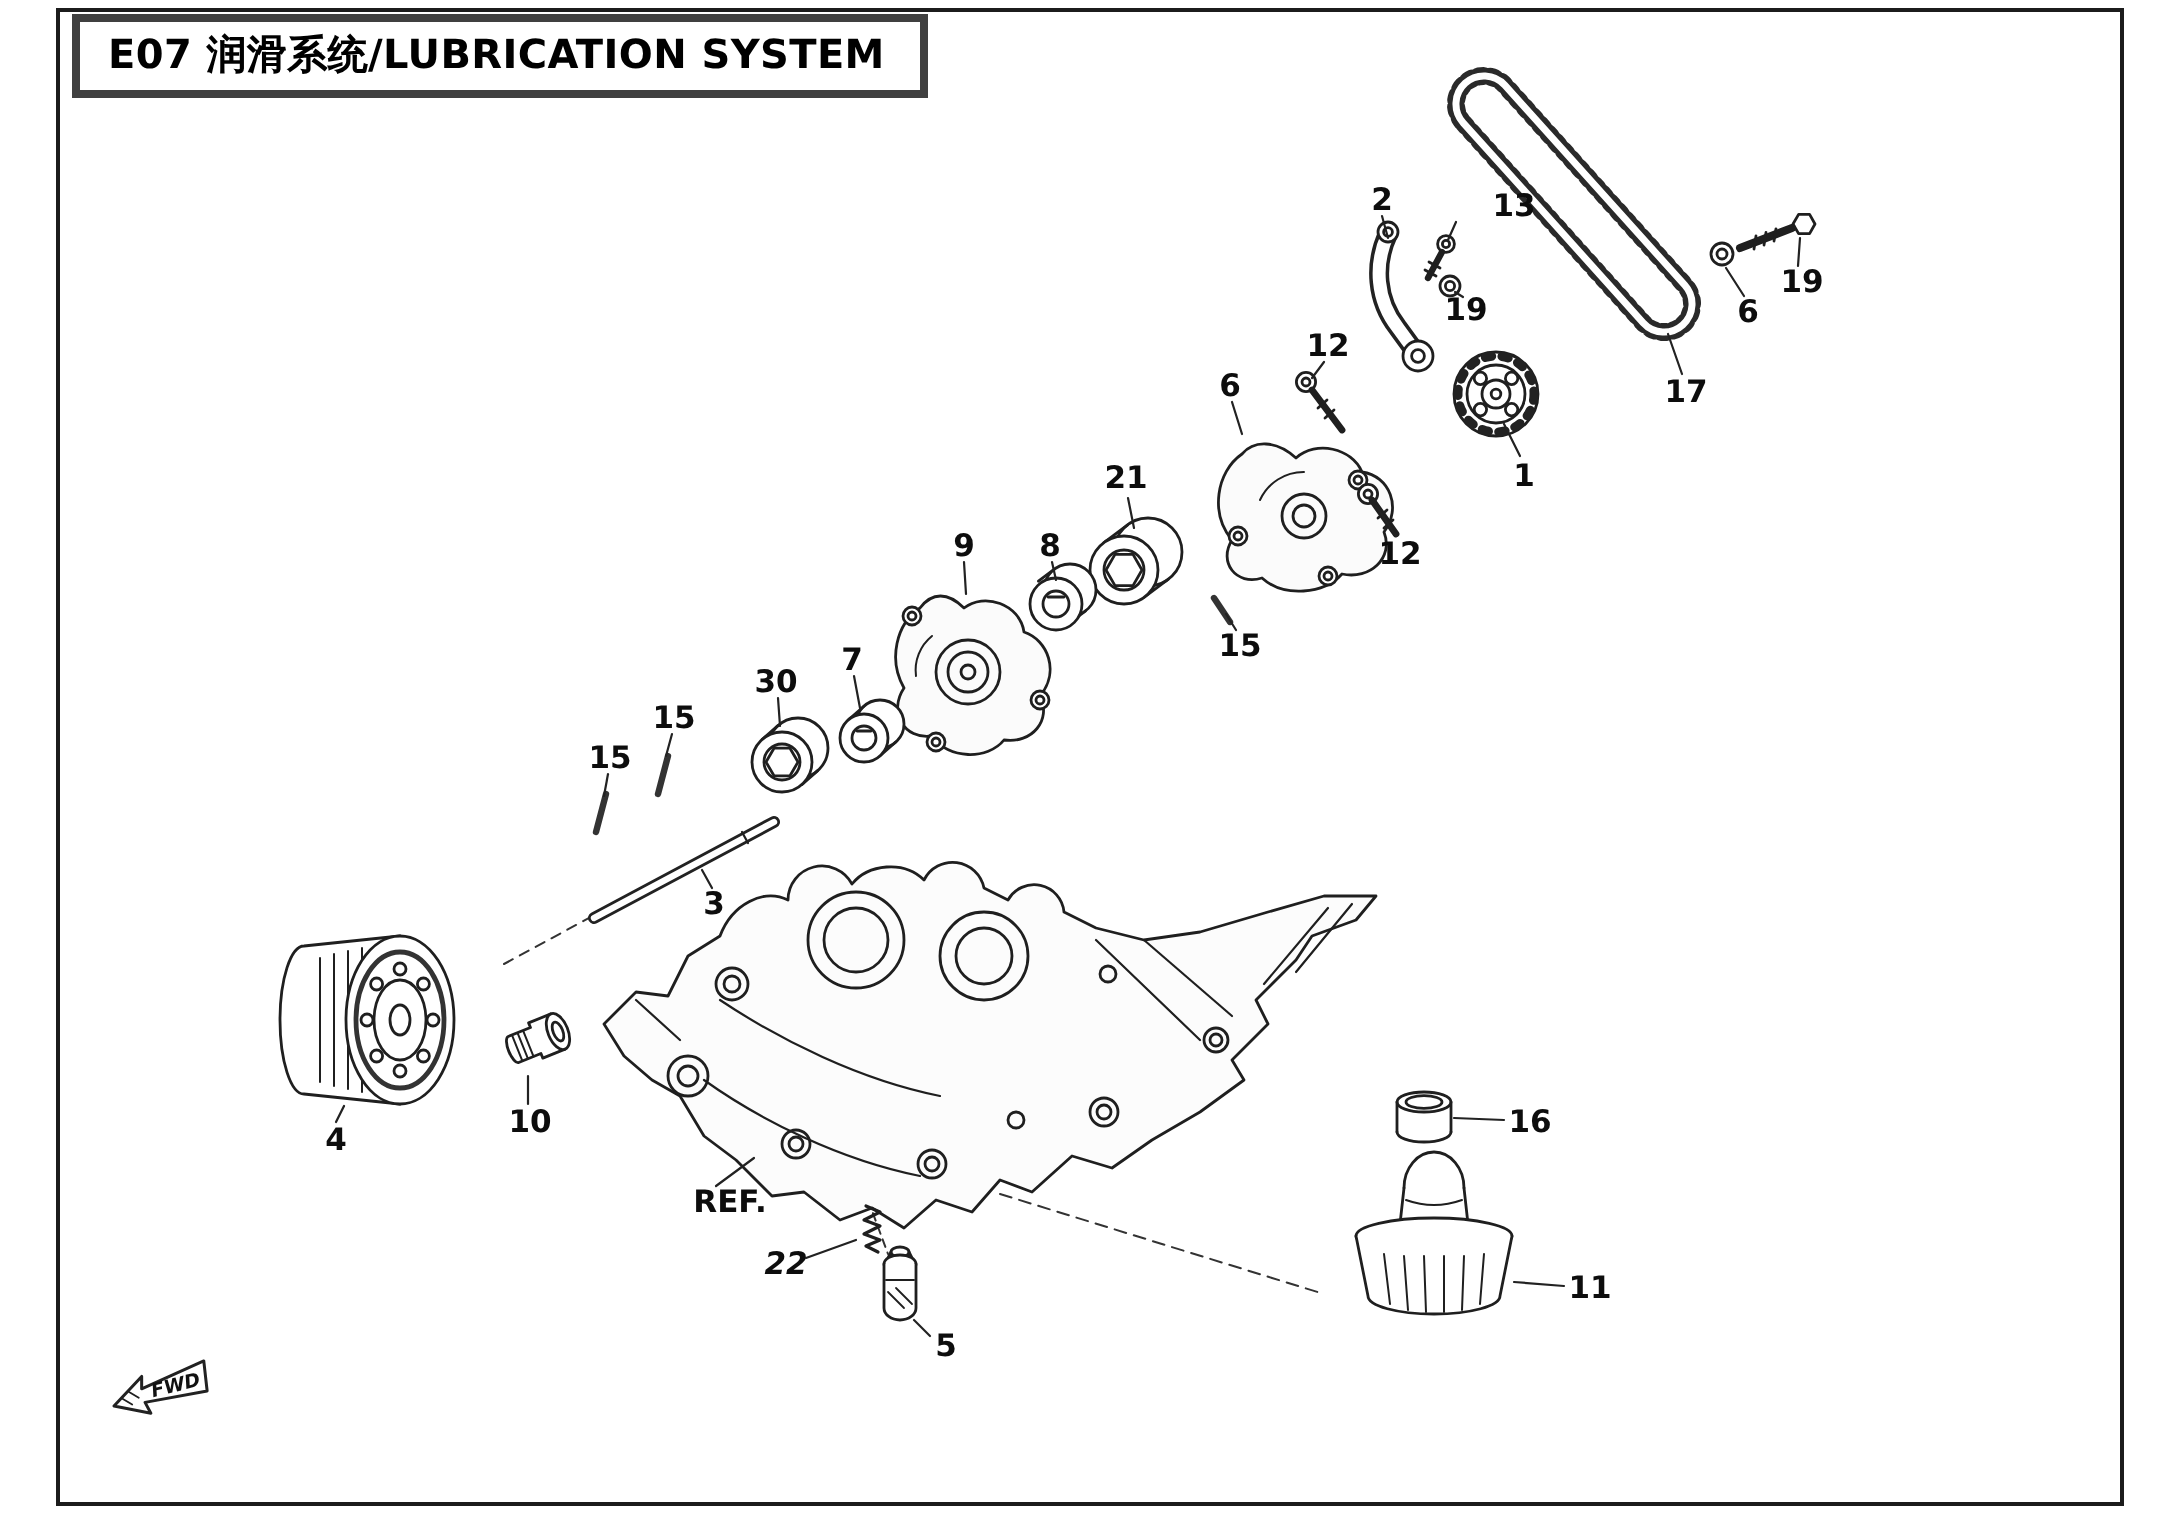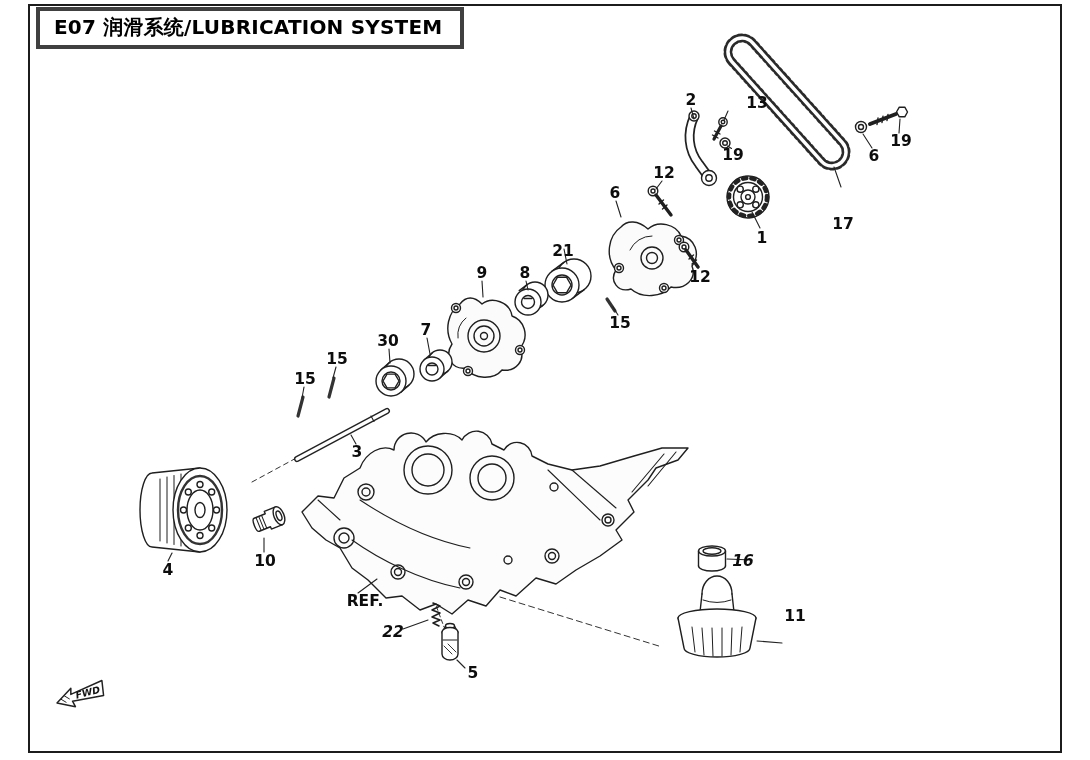--- a/index.html
+++ b/index.html
@@ -326,34 +326,34 @@
   </g>
 </svg>
 
 <div class="callouts">
 
 <div class="callout" style="left: 691px; top: 100px;">2</div>
     <div class="callout" style="left: 729px; top: 103px; margin-left: 28px;">13</div>
     <div class="callout" style="left: 733px; top: 155px; text-align: right;">19</div>
     <div class="callout" style="left: 901px; top: 141px;">19</div>
     <div class="callout" style="left: 874px; top: 156px;">6</div>
-    <div class="callout" style="left: 843px; top: 196px; margin-top: 28px;">17</div>
+    <div class="callout" style="left: 843px; top: 196px;">17</div>
     <div class="callout" style="left: 664px; top: 173px;">12</div>
     <div class="callout" style="left: 615px; top: 193px;">6</div>
     <div class="callout" style="left: 762px; top: 238px;">1</div>
     <div class="callout" style="left: 700px; top: 277px;">12</div>
-    <div class="callout" style="left: 563px; top: 251px;">21</div>
+    <div class="callout" style="left: 563px; top: 239px;">21</div>
     <div class="callout" style="left: 620px; top: 323px;">15</div>
     <div class="callout" style="left: 482px; top: 273px;">9</div>
     <div class="callout" style="left: 525px; top: 273px;">8</div>
     <div class="callout" style="left: 426px; top: 330px;">7</div>
     <div class="callout" style="left: 388px; top: 341px;">30</div>
     <div class="callout" style="left: 337px; top: 359px;">15</div>
     <div class="callout" style="left: 305px; top: 379px;">15</div>
     <div class="callout" style="left: 357px; top: 452px;">3</div>
     <div class="callout" style="left: 168px; top: 570px;">4</div>
     <div class="callout" style="left: 265px; top: 561px;">10</div>
     <div class="callout" style="left: 348px; top: 601px; margin-left: 17px;">REF.</div>
     <div class="callout" style="left: 393px; top: 632px; font-style: italic;">22</div>
     <div class="callout" style="left: 473px; top: 673px;">5</div>
-    <div class="callout" style="left: 743px; top: 561px; font-style: italic;">16</div>
-    <div class="callout" style="left: 795px; top: 616px; text-align: center;">11</div>
+    <div class="callout" style="left: 765px; top: 561px;">16</div>
+    <div class="callout" style="left: 795px; top: 644px; text-align: center;">11</div>
   </div>
 
 </body></html>

